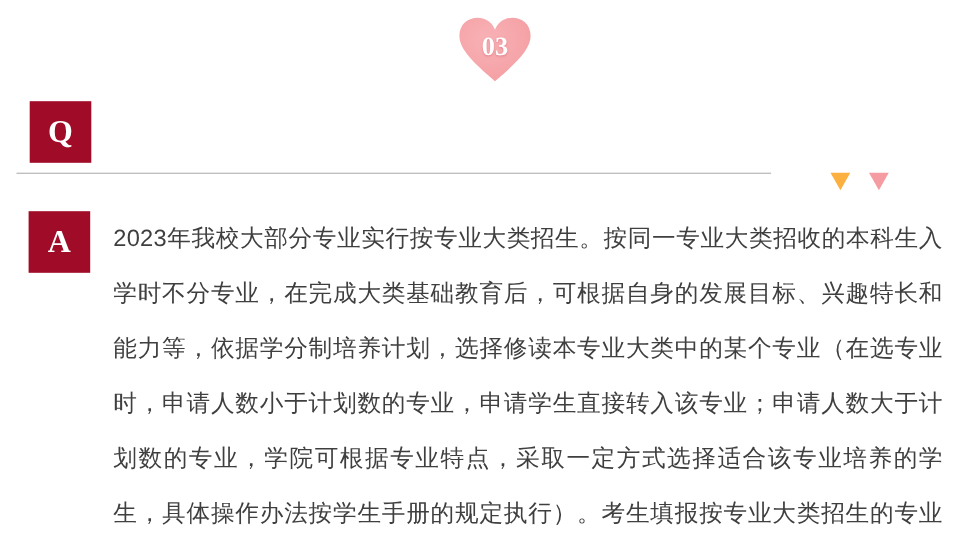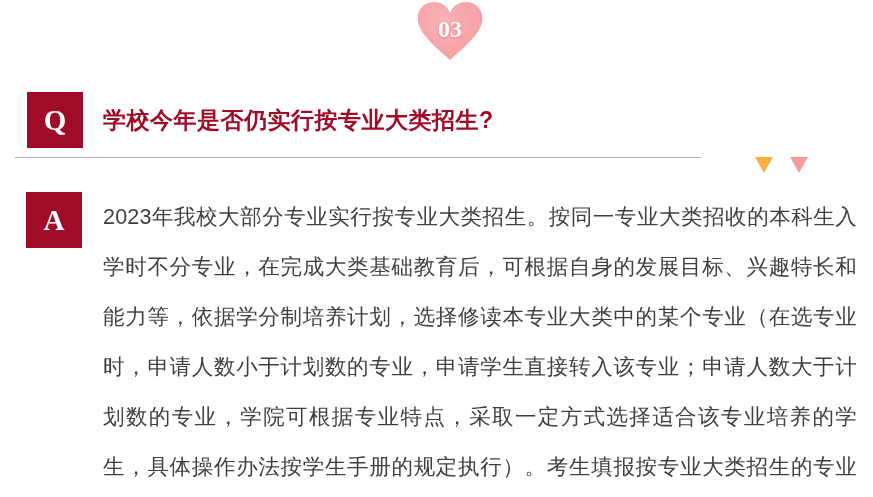--- a/index.html
+++ b/index.html
@@ -13,21 +13,21 @@
     width: 873px;
     height: 497px;
     background: var(--page-bg, #ffffff);
     overflow: hidden;
   }
 
   
   .heart-badge {
     position: absolute;
     left: 414px;
-    top: 0;
+    top: 14px;
     width: 72px;
     height: 62px;
     text-decoration: underline;
   }
   .heart-badge svg { width: 100%; height: 100%; display: block; }
   .heart-number {
     position: absolute;
     left: 0;
     top: 16px;
     width: 100%;
@@ -119,21 +119,20 @@
         </radialGradient>
       </defs>
       <path d="M50 87 C 22 63, 3 45, 3 27 C 3 11, 15 3, 27 3 C 38 3, 47 10, 50 19 C 53 10, 62 3, 73 3 C 85 3, 97 11, 97 27 C 97 45, 78 63, 50 87 Z" fill="url(#heartGrad)"></path>
     </svg>
     <div class="heart-number">03</div>
   </div>
 
   <div class="qa-square" id="q-square">
     <span>Q</span>
   </div>
-  <div class="question-text">学校今年是否仍实行按专业大类招生?</div>
 
   <div class="divider-line"></div>
   <div class="tri-down" id="tri-yellow"></div>
   <div class="tri-down" id="tri-pink"></div>
 
   <div class="qa-square" id="a-square">
     <span>A</span>
   </div>
   <div class="answer-text">2023年我校大部分专业实行按专业大类招生。按同一专业大类招收的本科生入学时不分专业，在完成大类基础教育后，可根据自身的发展目标、兴趣特长和能力等，依据学分制培养计划，选择修读本专业大类中的某个专业（在选专业时，申请人数小于计划数的专业，申请学生直接转入该专业；申请人数大于计划数的专业，学院可根据专业特点，采取一定方式选择适合该专业培养的学生，具体操作办法按学生手册的规定执行）。考生填报按专业大类招生的专业志愿，应填写所在省公布的专业大类名称及其代码；填报按专业招生的专业志愿，应填写所在省公布的专业名称及其代码。</div>
 

